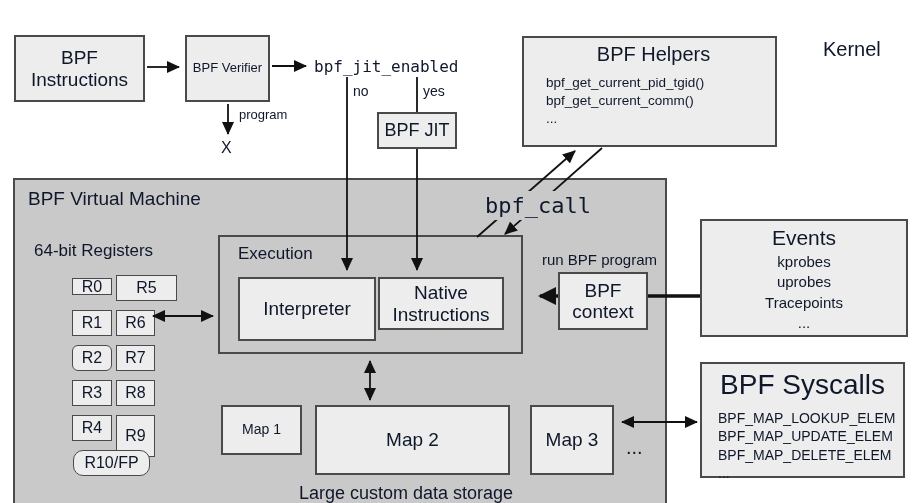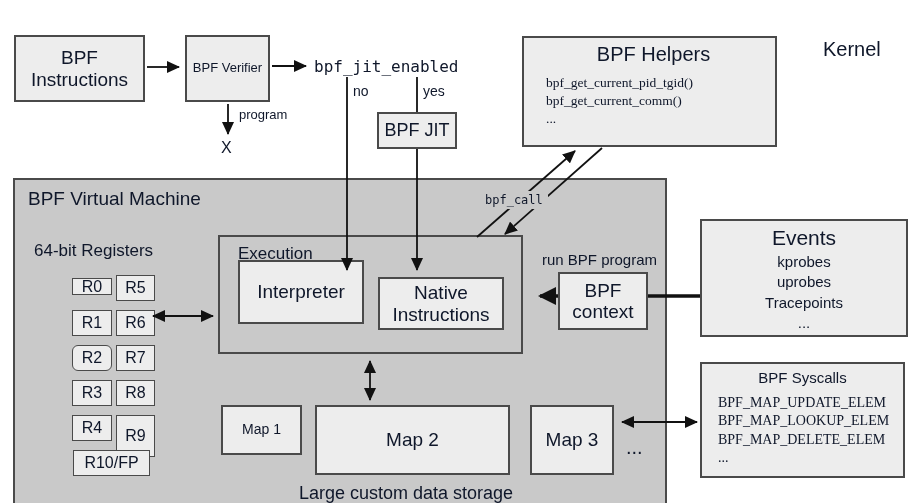--- a/index.html
+++ b/index.html
@@ -17,21 +17,21 @@
     box-sizing:border-box;
   }
   .lbl{ position:absolute; white-space:nowrap; }
   .mono{ font-family:"DejaVu Sans Mono", monospace; }
   .listbox{
     position:absolute; background:#ededed; border:2px solid #4a4a4a;
     box-sizing:border-box;
   }
   .listbox .ttl{ text-align:center; margin-top:5px; }
   .items-mono{
-    font-family:Liberation Serif, serif; font-size:13.5px;
+    font-family:Liberation Sans, sans-serif; font-size:13.5px;
     line-height:1.32; margin:8px 0 0 14px; text-align:left;
   }
   .items-center{ font-size:15px; line-height:1.35; text-align:center; margin-top:2px; }
   svg.wires{ position:absolute; left:0; top:0; z-index:5; pointer-events:none; }
   .mask{ z-index:10; }
   .reg{
     position:absolute; background:#ededed; border:1.5px solid #4a4a4a;
     box-sizing:border-box; display:flex; align-items:center; justify-content:center;
     font-size:16px;
   }
@@ -74,21 +74,21 @@
 
   <div class="gbox" style="left:13px; top:158px; width:654px; height:332px;"></div>
 
   <div class="lbl" style="left:28px; top:168px; font-size:19px;">BPF Virtual Machine</div>
 
   <div class="lbl" style="left:34px; top:221px; font-size:17px;">64-bit Registers</div>
 
   <div class="reg" style="left:72px;  top:258px; width:40px; height:17px;">
       <span>R0</span>
     </div>
-  <div class="reg" style="left:116px; top:255px; width:39px; height:26px;">
+  <div class="reg" style="left:116px; top:255px; width:61px; height:26px;">
       <span>R5</span>
     </div>
   <div class="reg" style="left:72px;  top:290px; width:40px; height:26px;">
       <span>R1</span>
     </div>
   <div class="reg" style="left:116px; top:290px; width:39px; height:26px;">
       <span>R6</span>
     </div>
   <div class="reg" style="left:72px;  top:325px; width:40px; height:26px;border-radius:6px;">
       <span>R2</span>
@@ -101,35 +101,35 @@
     </div>
   <div class="reg" style="left:116px; top:360px; width:39px; height:26px;">
       <span>R8</span>
     </div>
   <div class="reg" style="left:72px;  top:395px; width:40px; height:26px;">
       <span>R4</span>
     </div>
   <div class="reg" style="left:116px; top:395px; width:39px; height:42px;">
       <span>R9</span>
     </div>
-  <div class="reg" style="left:73px;  top:430px; width:77px; height:26px;">
+  <div class="reg" style="left:73px;  top:430px; width:77px; height:26px;border-radius:10px;">
       <span>R10/FP</span>
     </div>
 
   <div class="gbox" style="left:218px; top:215px; width:305px; height:119px;"></div>
   <div class="lbl" style="left:238px; top:224px; font-size:17px;">Execution</div>
 
-  <div class="box" style="left:238px; top:240px; width:126px; height:64px; font-size:19px;">
+  <div class="box" style="left:238px; top:257px; width:138px; height:64px; font-size:19px;">
     <span>Interpreter</span>
   </div>
   <div class="box" style="left:378px; top:257px; width:126px; height:53px; font-size:19px;">
     <span style="display:inline-block; width:110px;">Native Instructions</span>
   </div>
 
-  <div class="lbl mono mask" style="left:480px; top:171px; font-size:12px; background:#c9c9c9; padding:2px 5px;">bpf_call</div>
+  <div class="lbl mono mask" style="left:480px; top:171px; font-size:22px; background:#c9c9c9; padding:2px 5px;">bpf_call</div>
 
   <div class="lbl" style="left:542px; top:231px; font-size:15px;">run BPF program</div>
   <div class="box mask" style="left:558px; top:252px; width:90px; height:58px; font-size:19px;">
     <span style="display:inline-block; width:70px;">BPF context</span>
   </div>
 
   <div class="box" style="left:221px; top:385px; width:81px; height:50px; font-size:14px;">
       <span>Map 1</span>
     </div>
   <div class="box" style="left:315px; top:385px; width:195px; height:70px; font-size:19px;">
@@ -146,24 +146,24 @@
     <div class="ttl" style="font-size:21px;">Events</div>
     <div class="items-center">
       <div>kprobes</div>
       <div>uprobes</div>
       <div>Tracepoints</div>
       <div>...</div>
     </div>
   </div>
 
   <div class="listbox" style="left:700px; top:342px; width:205px; height:116px;">
-    <div class="ttl" style="font-size:15px;">BPF Syscalls</div>
+    <div class="ttl" style="font-size:28px;">BPF Syscalls</div>
     <div class="items-mono" style="font-size:14px; margin-left:16px;">
+      <div>BPF_MAP_LOOKUP_ELEM</div>
       <div>BPF_MAP_UPDATE_ELEM</div>
-      <div>BPF_MAP_LOOKUP_ELEM</div>
       <div>BPF_MAP_DELETE_ELEM</div>
       <div>...</div>
     </div>
   </div>
 
   <svg class="wires" width="915" height="503" viewBox="0 0 915 503">
     <defs>
       <marker id="ah" markerUnits="userSpaceOnUse" markerWidth="14" markerHeight="12" refX="12" refY="6" orient="auto-start-reverse">
         <path d="M0,0 L13,6 L0,12 z" fill="#111111"></path>
       </marker>

